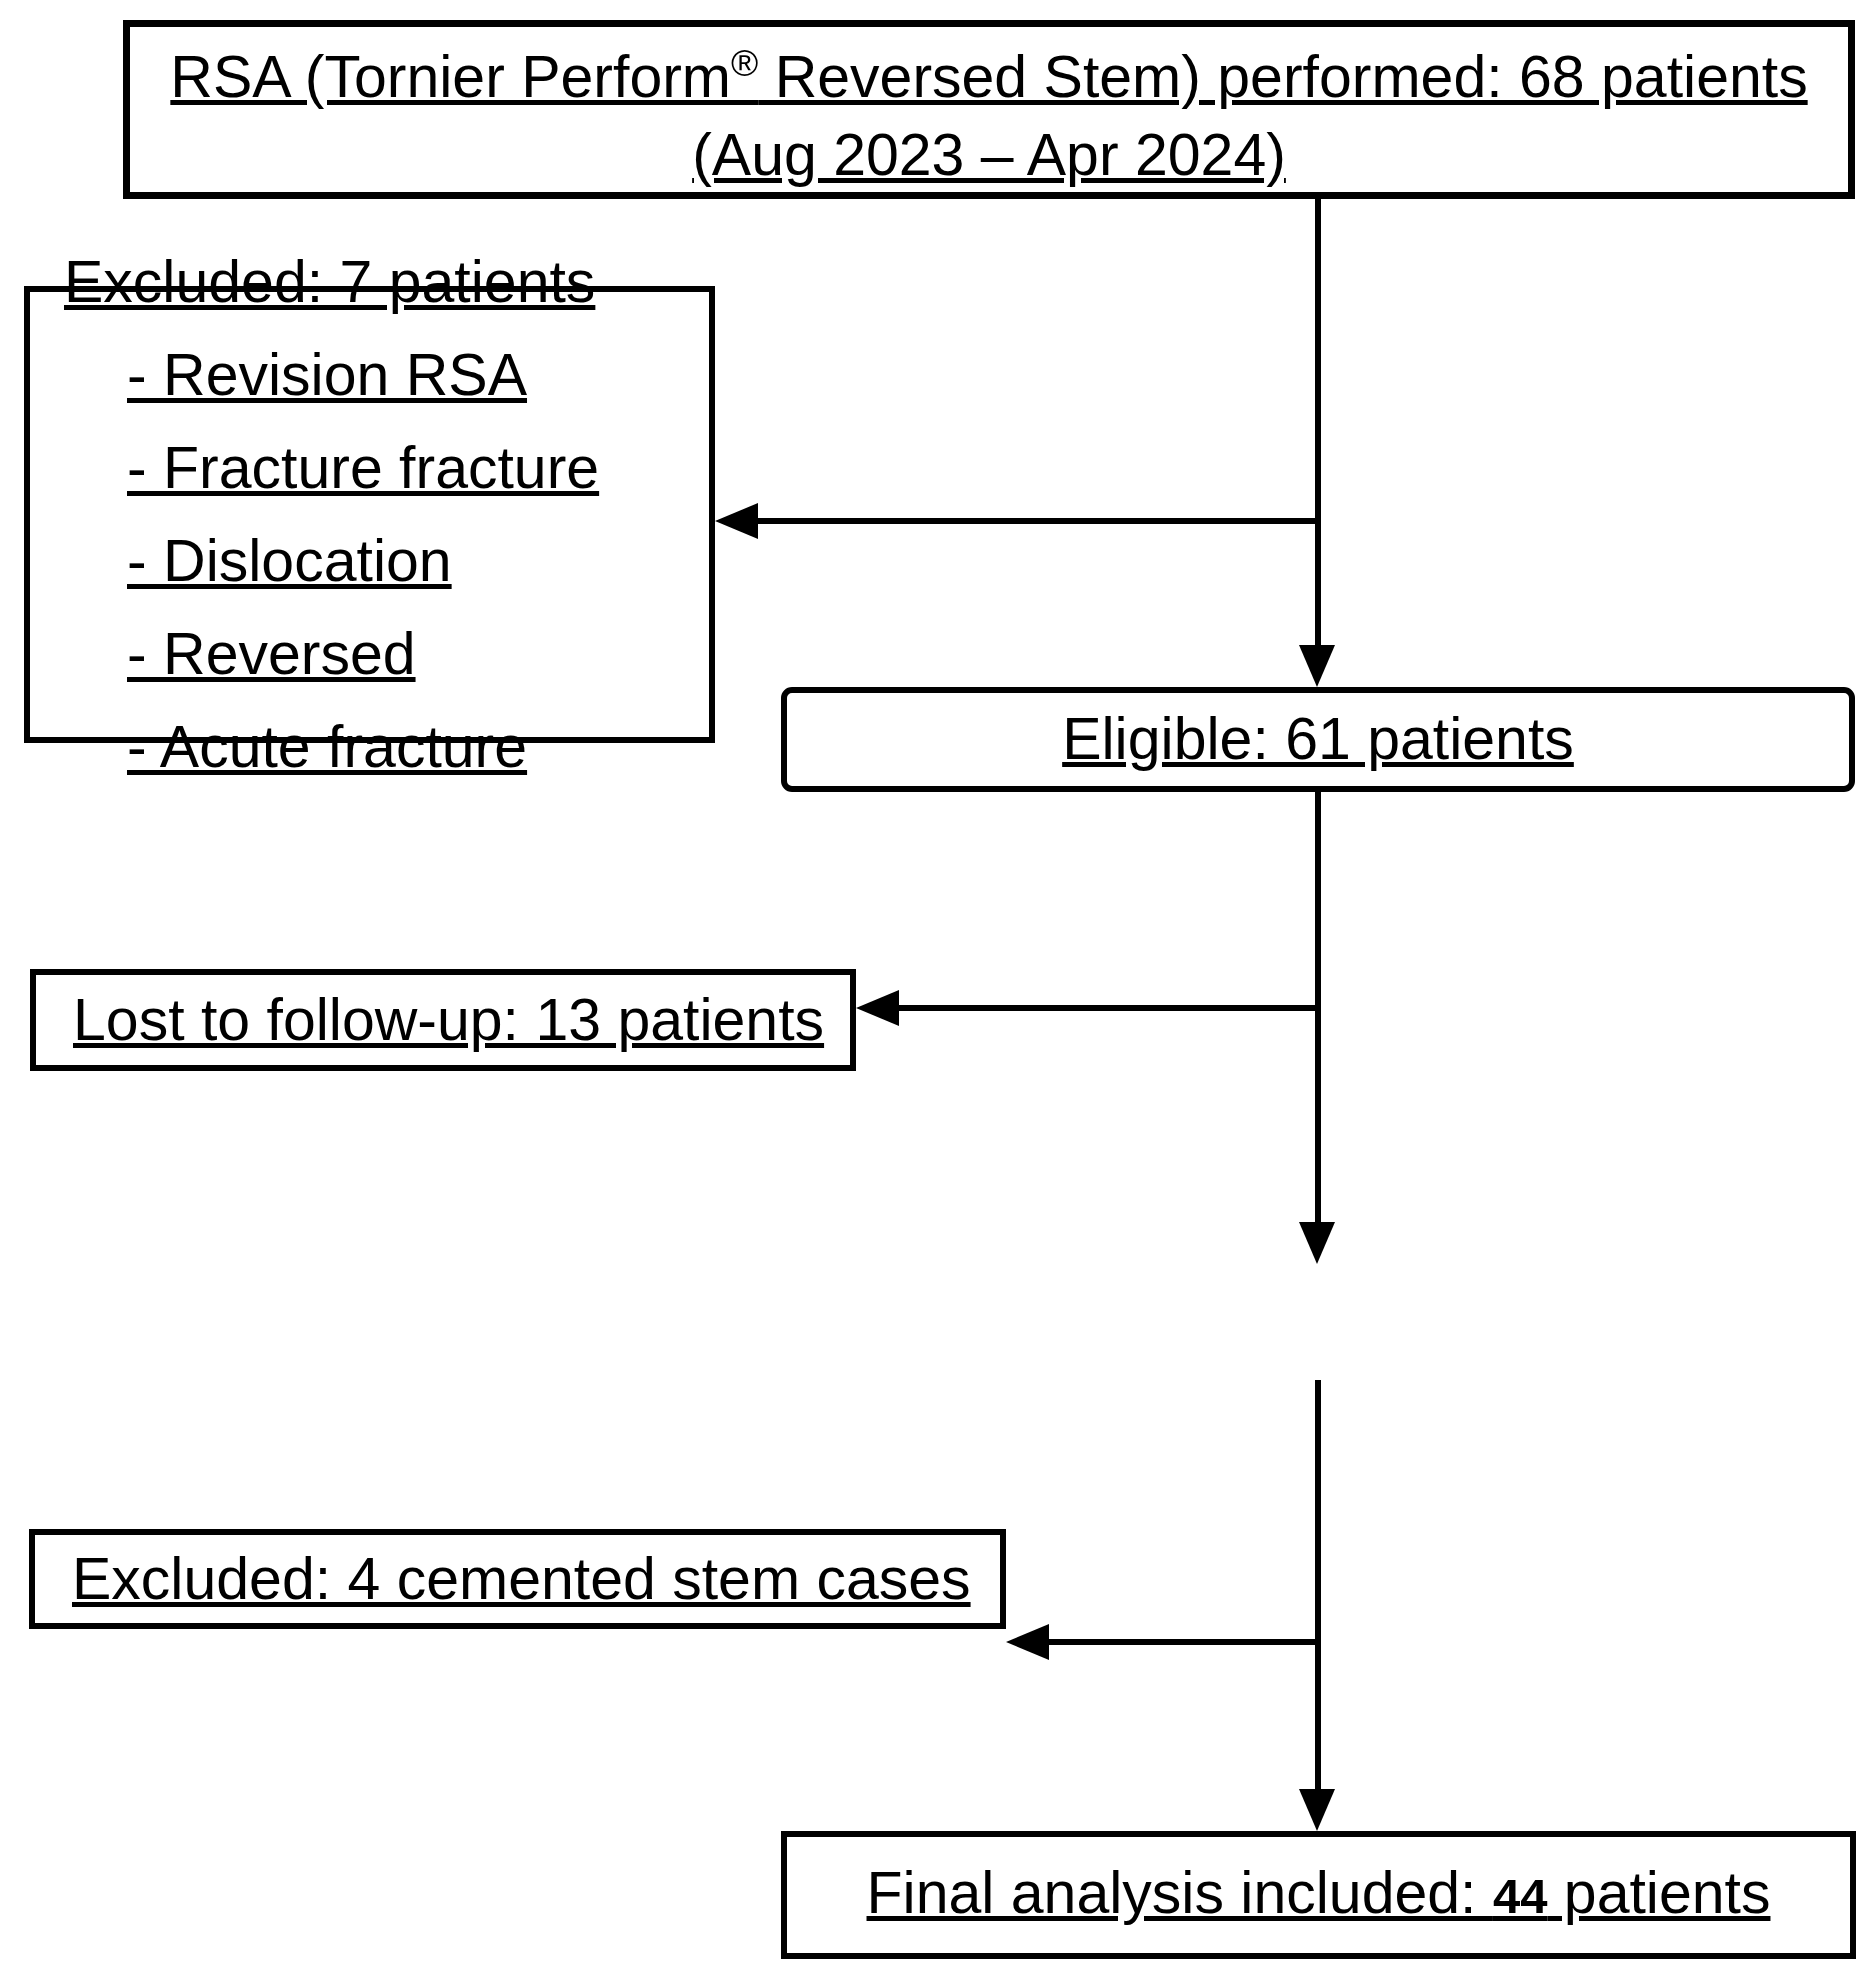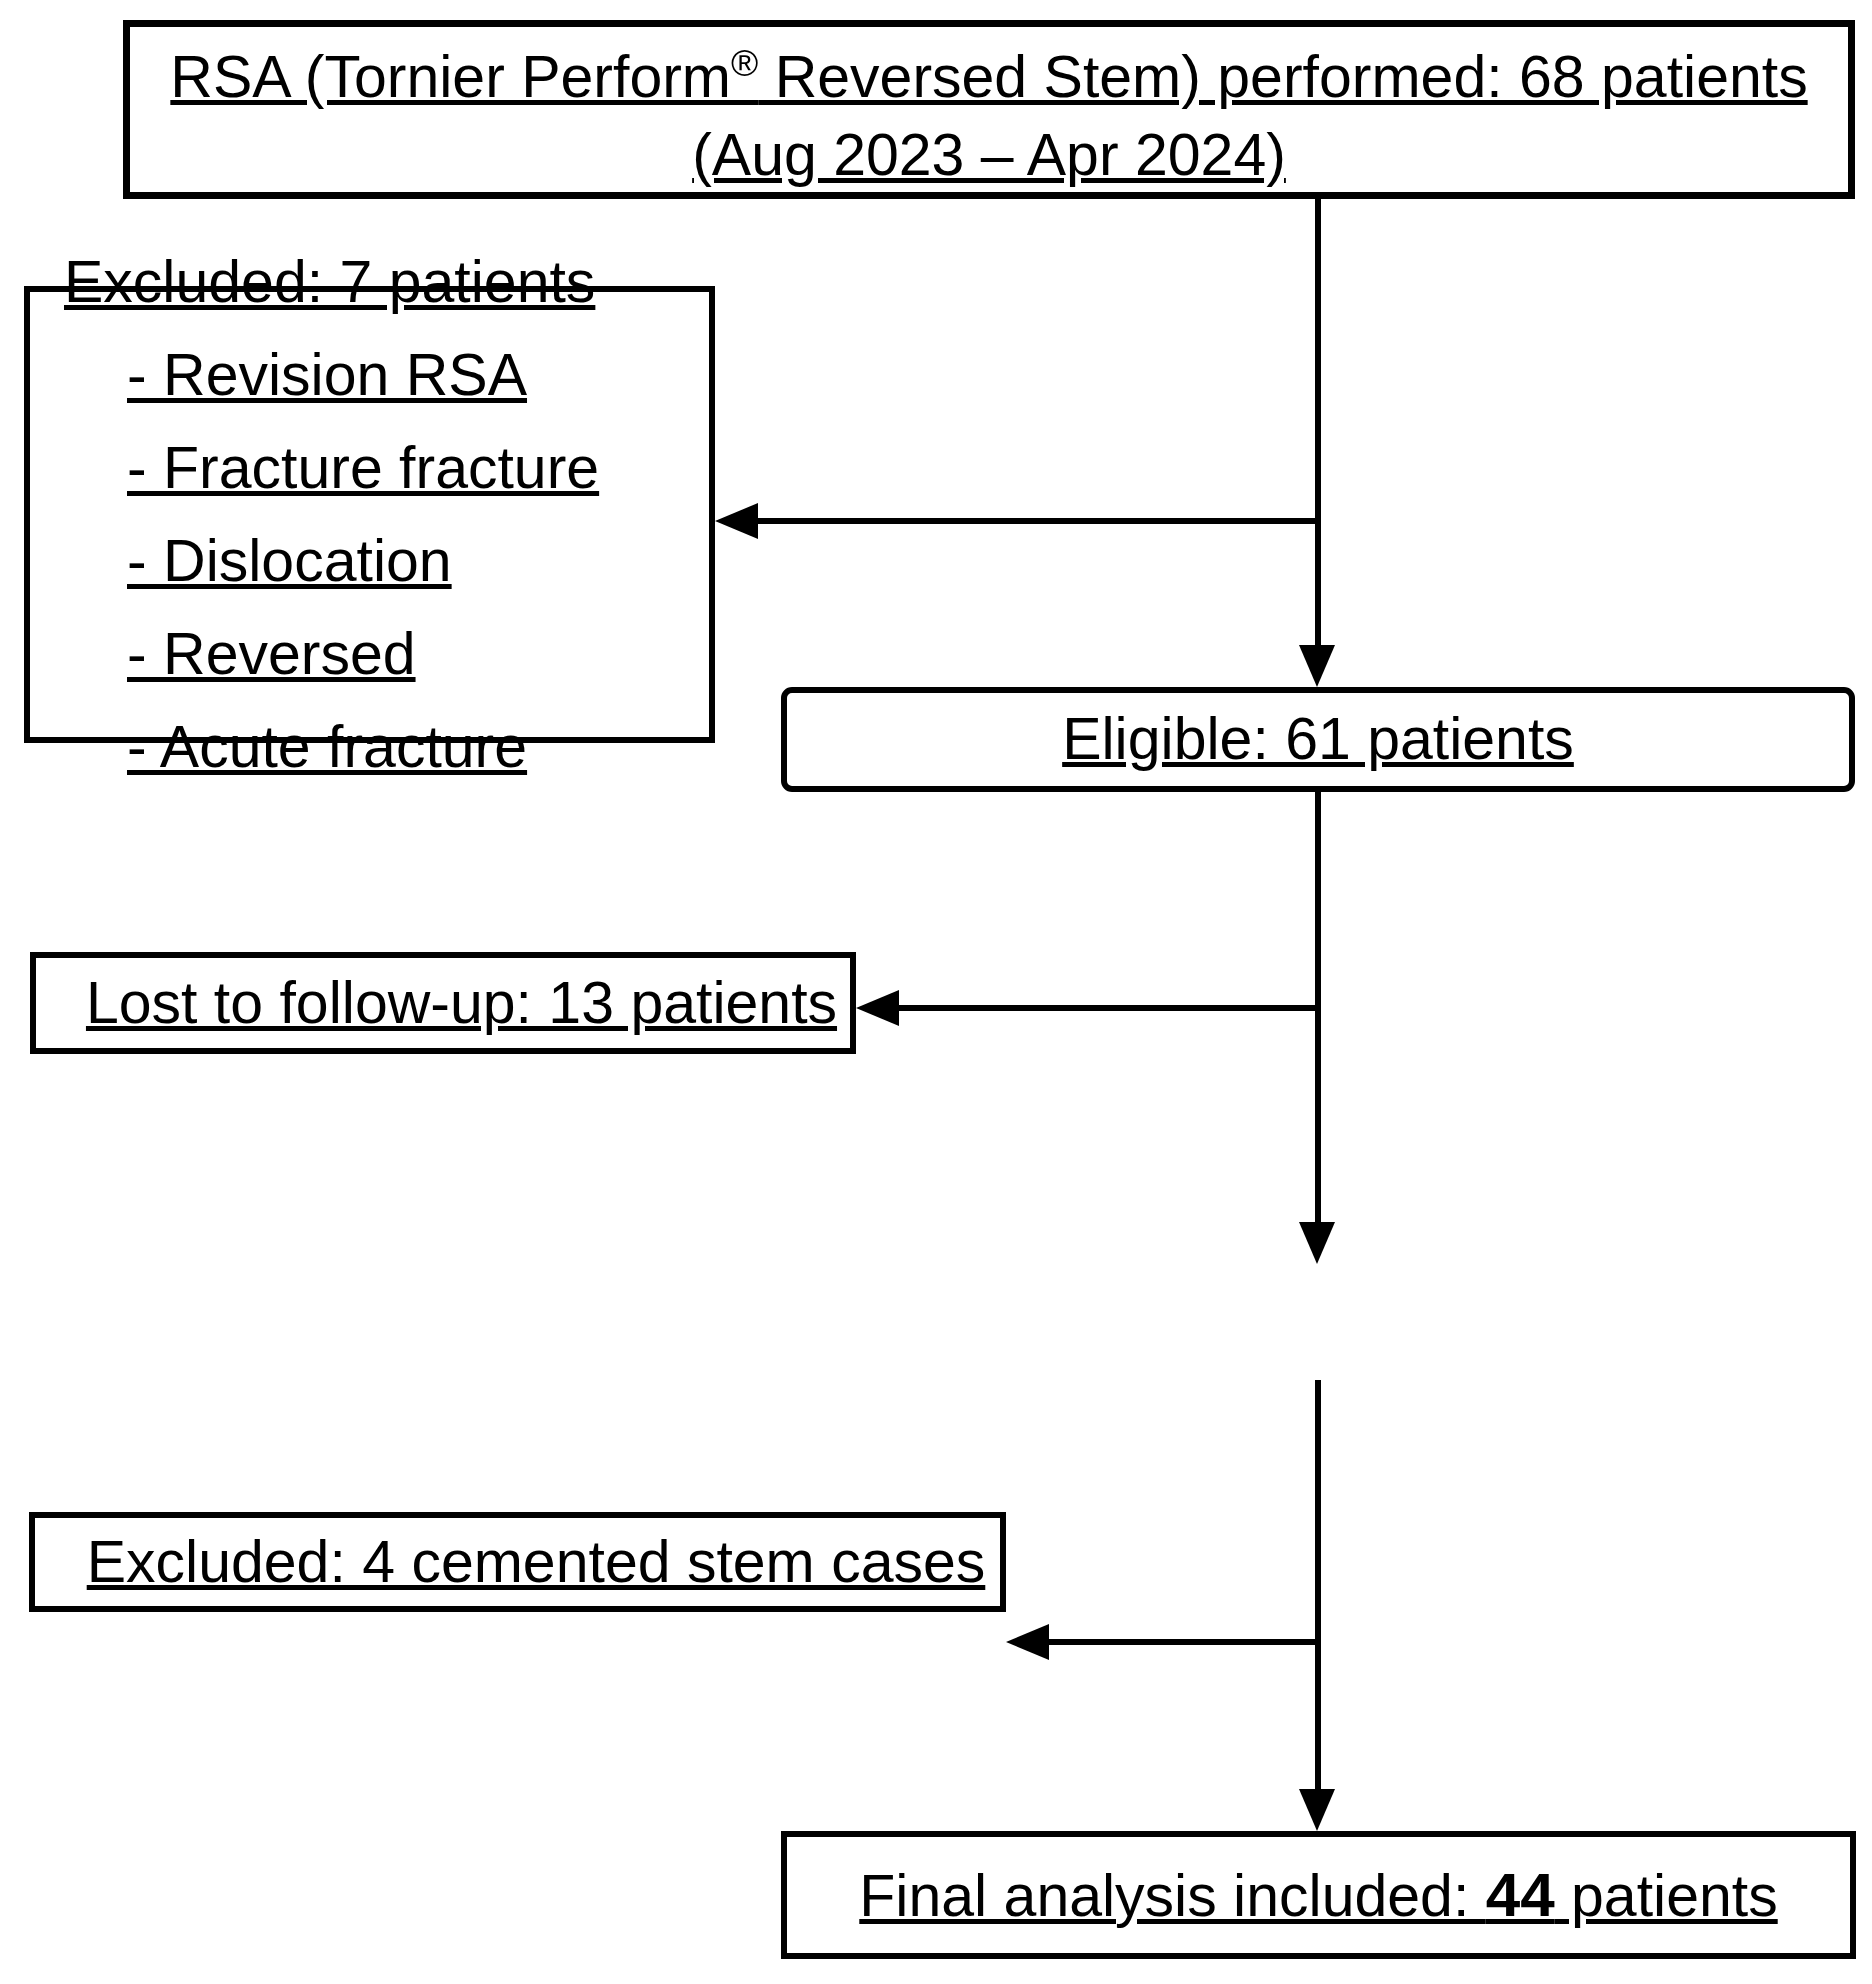--- a/index.html
+++ b/index.html
@@ -28,21 +28,22 @@
   }
   .center-box {
     display: flex;
     align-items: center;
     justify-content: center;
     text-align: center;
   }
   .left-box {
     display: flex;
     align-items: center;
-    justify-content: center;
+    justify-content: flex-start;
+    margin-top: 17px;
   }
   #box-performed {
     left: 123px; top: 20px; width: 1732px; height: 179px;
     border-width: 7.2px;
     display: flex; flex-direction: column;
     align-items: center; justify-content: center;
     text-align: center;
     line-height: 78px;
   }
   .sup-reg {
@@ -56,21 +57,21 @@
     gap: 22px;
   }
   .excl-item { margin-left: 63px; }
   #box-eligible   { left: 781px; top: 687px;  width: 1074px; height: 105px; border-radius: 11px; }
   #box-lost       { left: 30px;  top: 952px; width: 826px; height: 102px; padding-left: 37px; }
   #box-followed   { left: 781px; top: 1264px; width: 1074px; height: 116px; }
   #box-excluded-cemented { left: 29px; top: 1512px; width: 977px; height: 100px; padding-left: 37px; }
   #box-final      { left: 781px; top: 1831px; width: 1075px; height: 128px; }
   #box-final .count {
     font-weight: bold;
-    font-size: 62px;
+    font-size: 49px;
   }
   .line {
     position: absolute;
     background: #000000;
   }
   #v1 { left: 1315px; top: 198px;  width: 6.4px; height: 453px; }
   #v2 { left: 1315px; top: 792px;  width: 6.4px; height: 437px; }
   #v3 { left: 1315px; top: 1380px; width: 6.4px; height: 413px; }
   #h1 { left: 757px;  top: 518px;  width: 564px; height: 6.4px; }
   #h2 { left: 898px; top: 1005px; width: 423px; height: 6.4px; }

